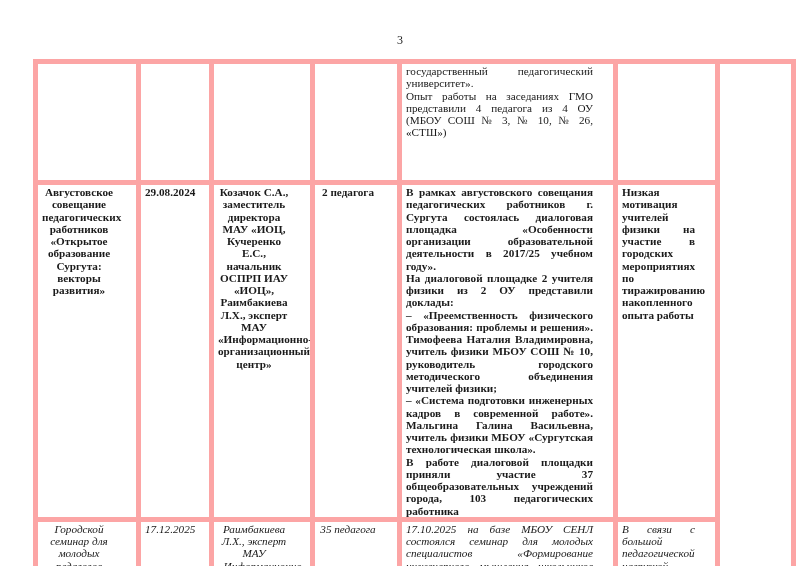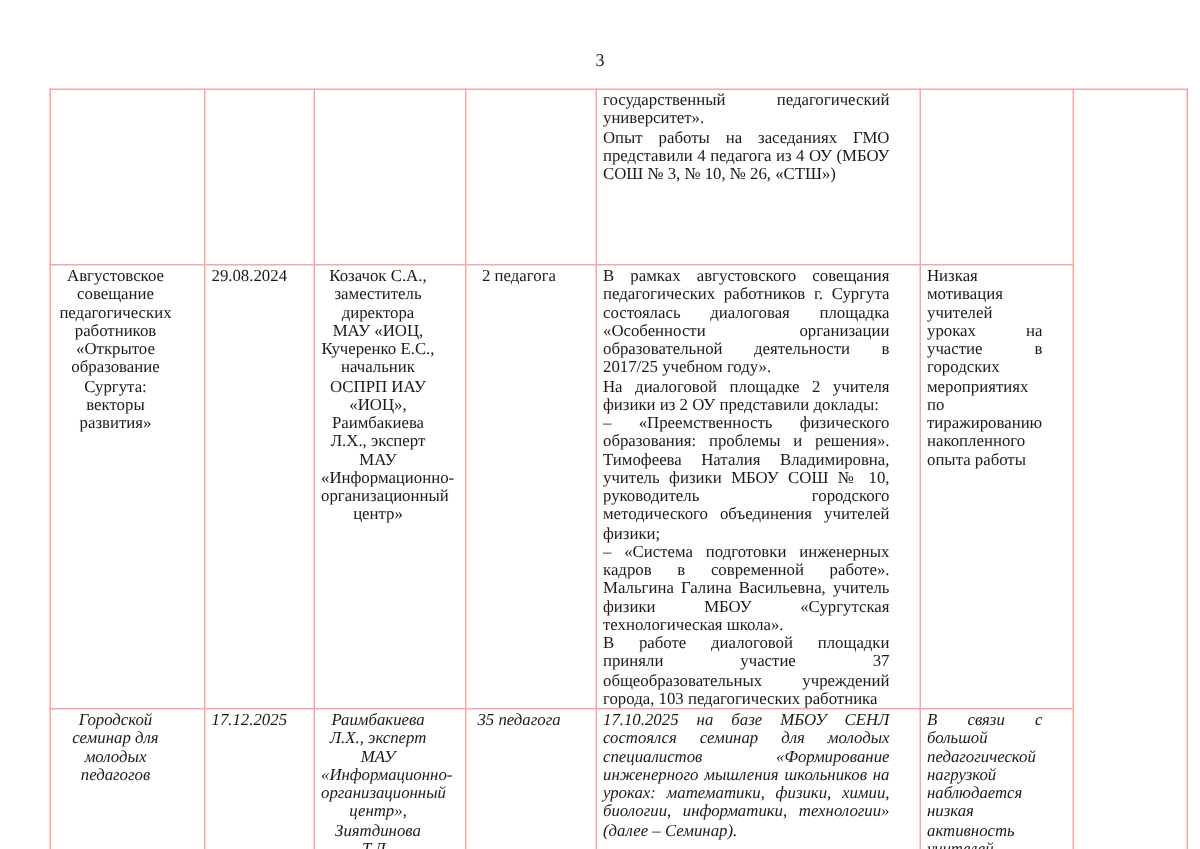--- a/index.html
+++ b/index.html
@@ -2,27 +2,27 @@
 <html><head>
 <meta charset="utf-8">
 <style>
   html, body { margin:0; padding:0; background:#ffffff; }
   body { width:800px; height:566px; position:relative; overflow:hidden;
          font-family:"Liberation Serif", "DejaVu Serif", serif; color:#1a1a1a; }
   .page-number { position:absolute; top:33px; left:0; width:800px; text-align:center;
                  font-size:12px; }
   table.doc-table { position:absolute; left:33px; top:59px; border-collapse:collapse;
                     table-layout:fixed; width:758px; }
-  table.doc-table td { border:1px solid #fca5a5; vertical-align:top; padding:1px 20px 0 4px;
+  table.doc-table td { border:5px solid #fca5a5; vertical-align:top; padding:1px 20px 0 4px;
                        font-size:11.2px; line-height:12.25px; overflow:hidden; }
   td.c { text-align:center; }
   td.j { text-align:justify; }
   .para { display:block; }
   .row-0 td { height:115px; }
-  .row-1 td { height:243px; }
+  .row-1 td { height:243px;font-weight:bold; }
   .row-2 td { height:80px;font-style:italic; }
 </style>
 </head>
 <body>
 
 <div class="page-number">3</div>
 
 <table class="doc-table">
   <colgroup>
     <col style="width:103px">
@@ -51,21 +51,21 @@
     <td class="c">29.08.2024</td>
     <td class="c">Козачок С.А., заместитель директора МАУ «ИОЦ, Кучеренко Е.С., начальник ОСПРП ИАУ «ИОЦ», Раимбакиева Л.Х., эксперт МАУ «Информационно-организационный центр»</td>
     <td class="c">2 педагога</td>
     <td class="j">
       <span class="para">В рамках августовского совещания педагогических работников г. Сургута состоялась диалоговая площадка «Особенности организации образовательной деятельности в 2017/25 учебном году».</span>
       <span class="para">На диалоговой площадке 2 учителя физики из 2 ОУ представили доклады:</span>
       <span class="para">– «Преемственность физического образования: проблемы и решения». Тимофеева Наталия Владимировна, учитель физики МБОУ СОШ № 10, руководитель городского методического объединения учителей физики;</span>
       <span class="para">– «Система подготовки инженерных кадров в современной работе». Мальгина Галина Васильевна, учитель физики МБОУ «Сургутская технологическая школа».</span>
       <span class="para">В работе диалоговой площадки приняли участие 37 общеобразовательных учреждений города, 103 педагогических работника</span>
     </td>
-    <td class="j">Низкая мотивация учителей уроках на участие в городских мероприятиях по тиражированию накопленного опыта работы</td>
+    <td class="j">Низкая мотивация учителей физики на участие в городских мероприятиях по тиражированию накопленного опыта работы</td>
   </tr>
   <tr class="row-2">
     <td class="c">Городской семинар для молодых педагогов</td>
     <td class="c">17.12.2025</td>
     <td class="c">Раимбакиева Л.Х., эксперт МАУ «Информационно-организационный центр», Зиятдинова Т.Л.,</td>
     <td class="c">35 педагога</td>
     <td class="j">
       <span class="para">17.10.2025 на базе МБОУ СЕНЛ состоялся семинар для молодых специалистов «Формирование инженерного мышления школьников на уроках: математики, физики, химии, биологии, информатики, технологии» (далее – Семинар).</span>
     </td>
     <td class="j">В связи с большой педагогической нагрузкой наблюдается низкая активность учителей физики на участие</td>

